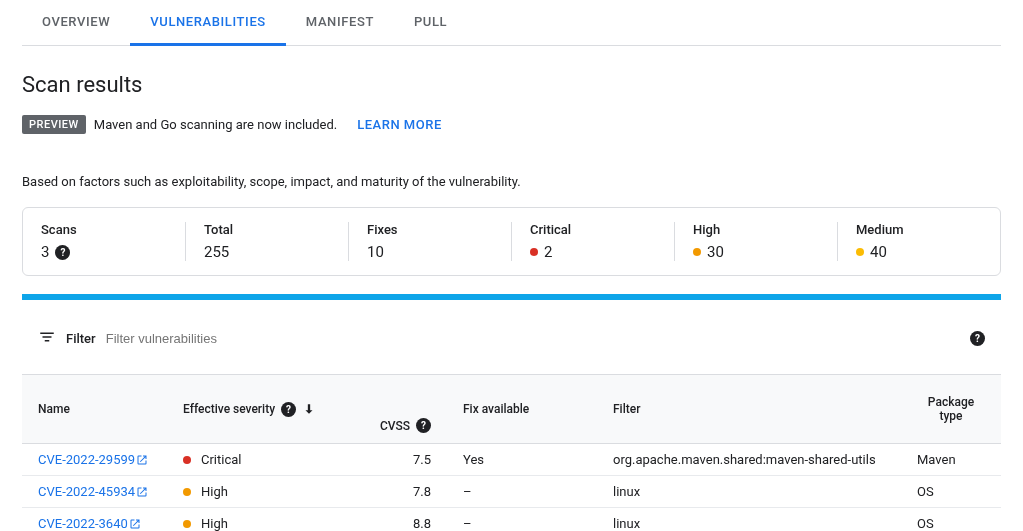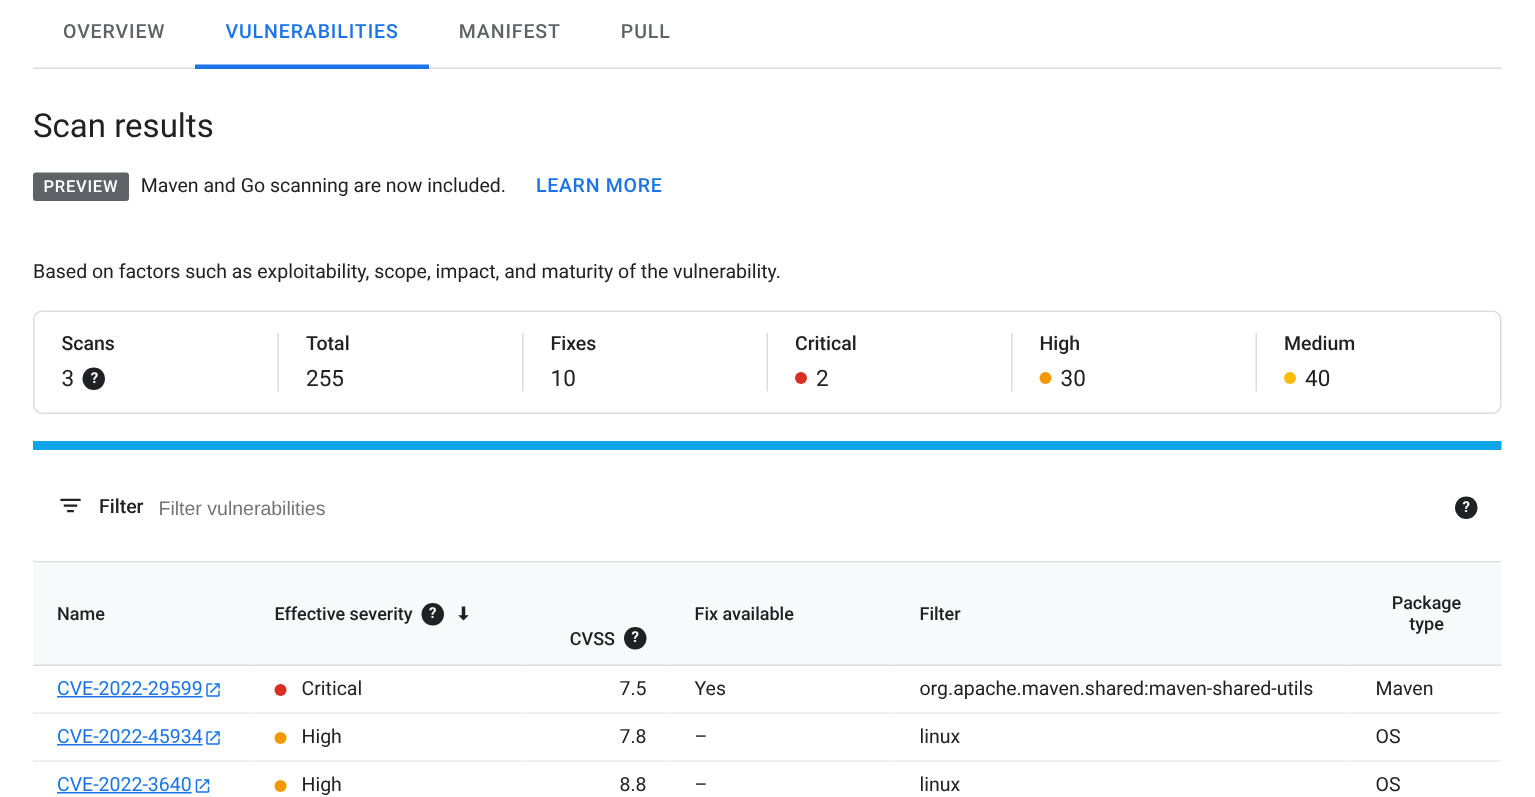--- a/index.html
+++ b/index.html
@@ -152,21 +152,20 @@
     }
     thead th.col-cvss .th-inner { justify-content: flex-end; margin-top: 33px; }
     tbody td {
       padding: 8px 16px;
       border-bottom: 1px solid #e8eaed;
       font-size: 13px;
       vertical-align: middle;
     }
     .cve-link {
       color: #1a73e8;
-      text-decoration: underline;
       cursor: pointer;
       display: inline-flex;
       align-items: center;
       gap: 1px;
     }
     .ext-icon svg { display: block; }
     .sev-cell { display: flex; align-items: center; gap: 10px; }
     td.col-cvss { text-align: right; }
     .sort-icon svg { display: block; }
     .col-name { width: 145px; }

